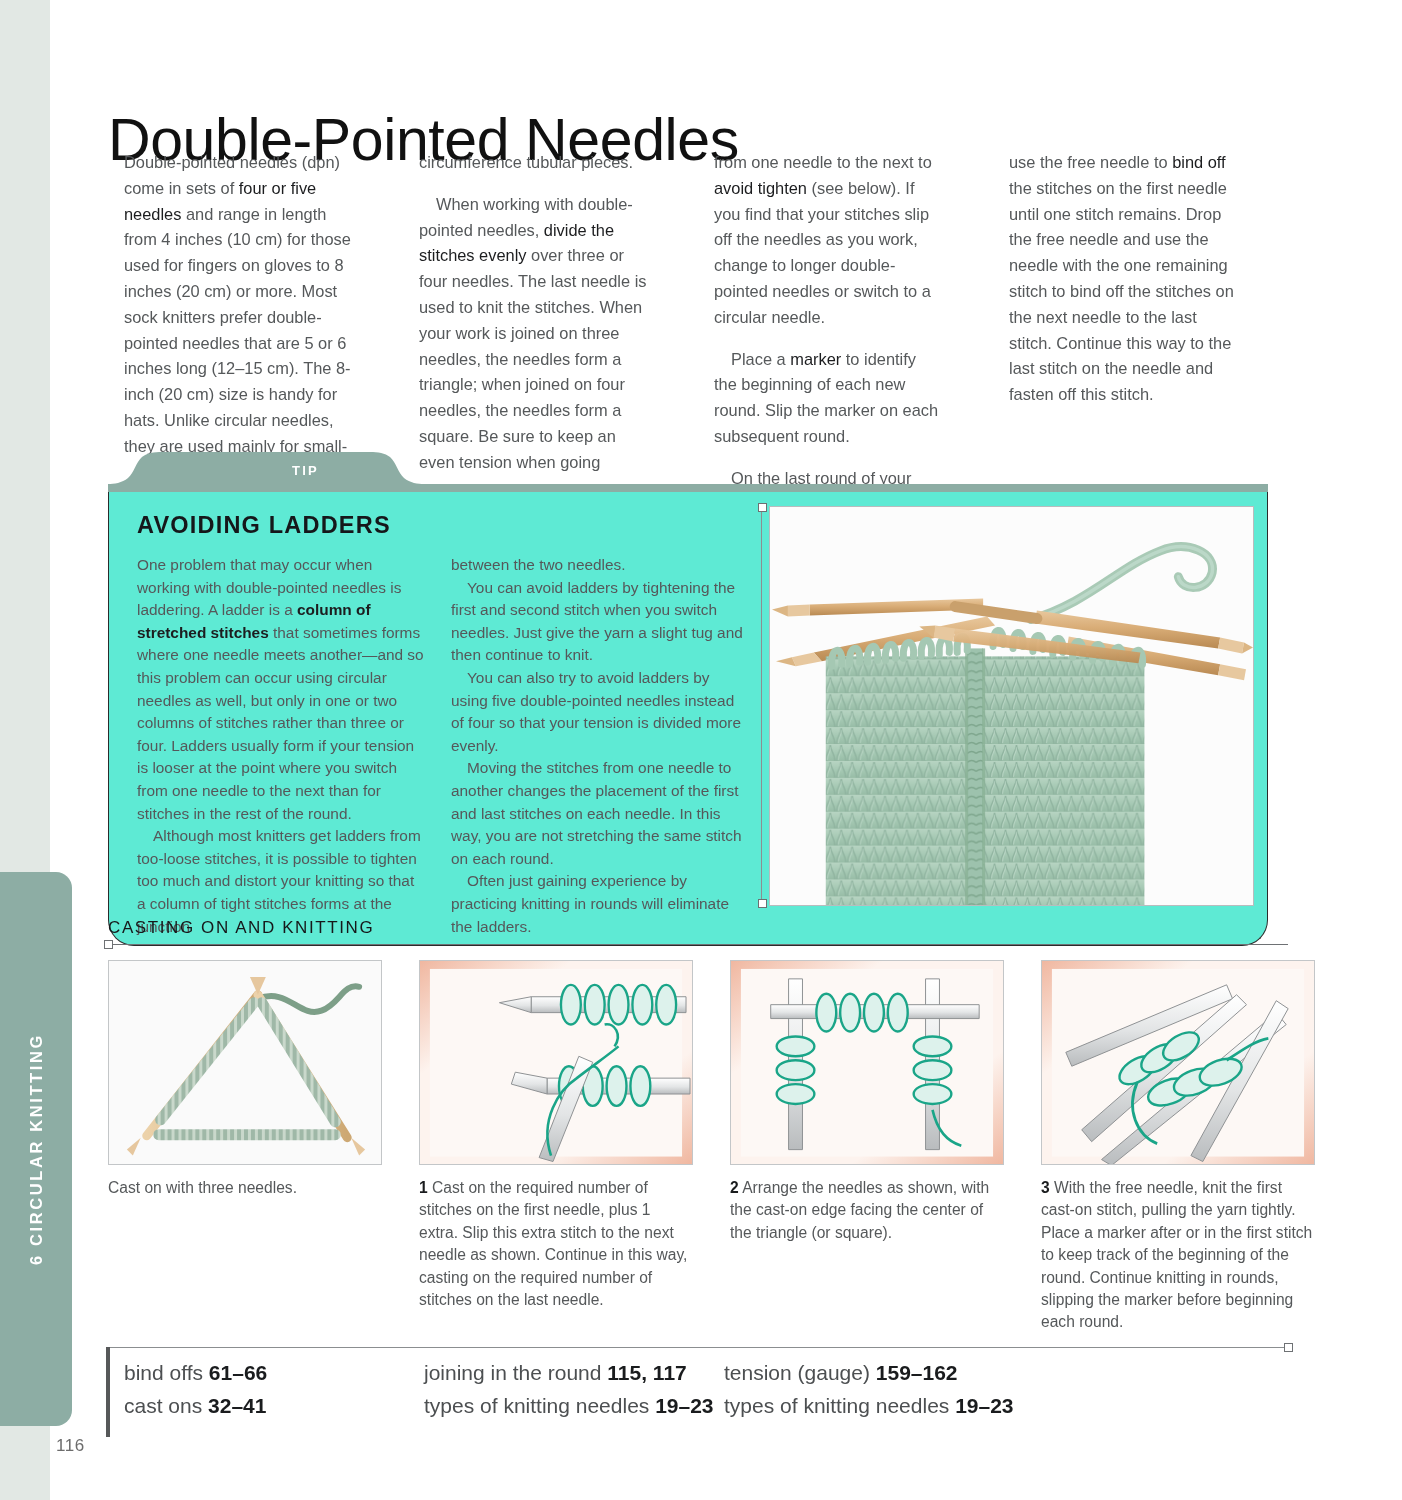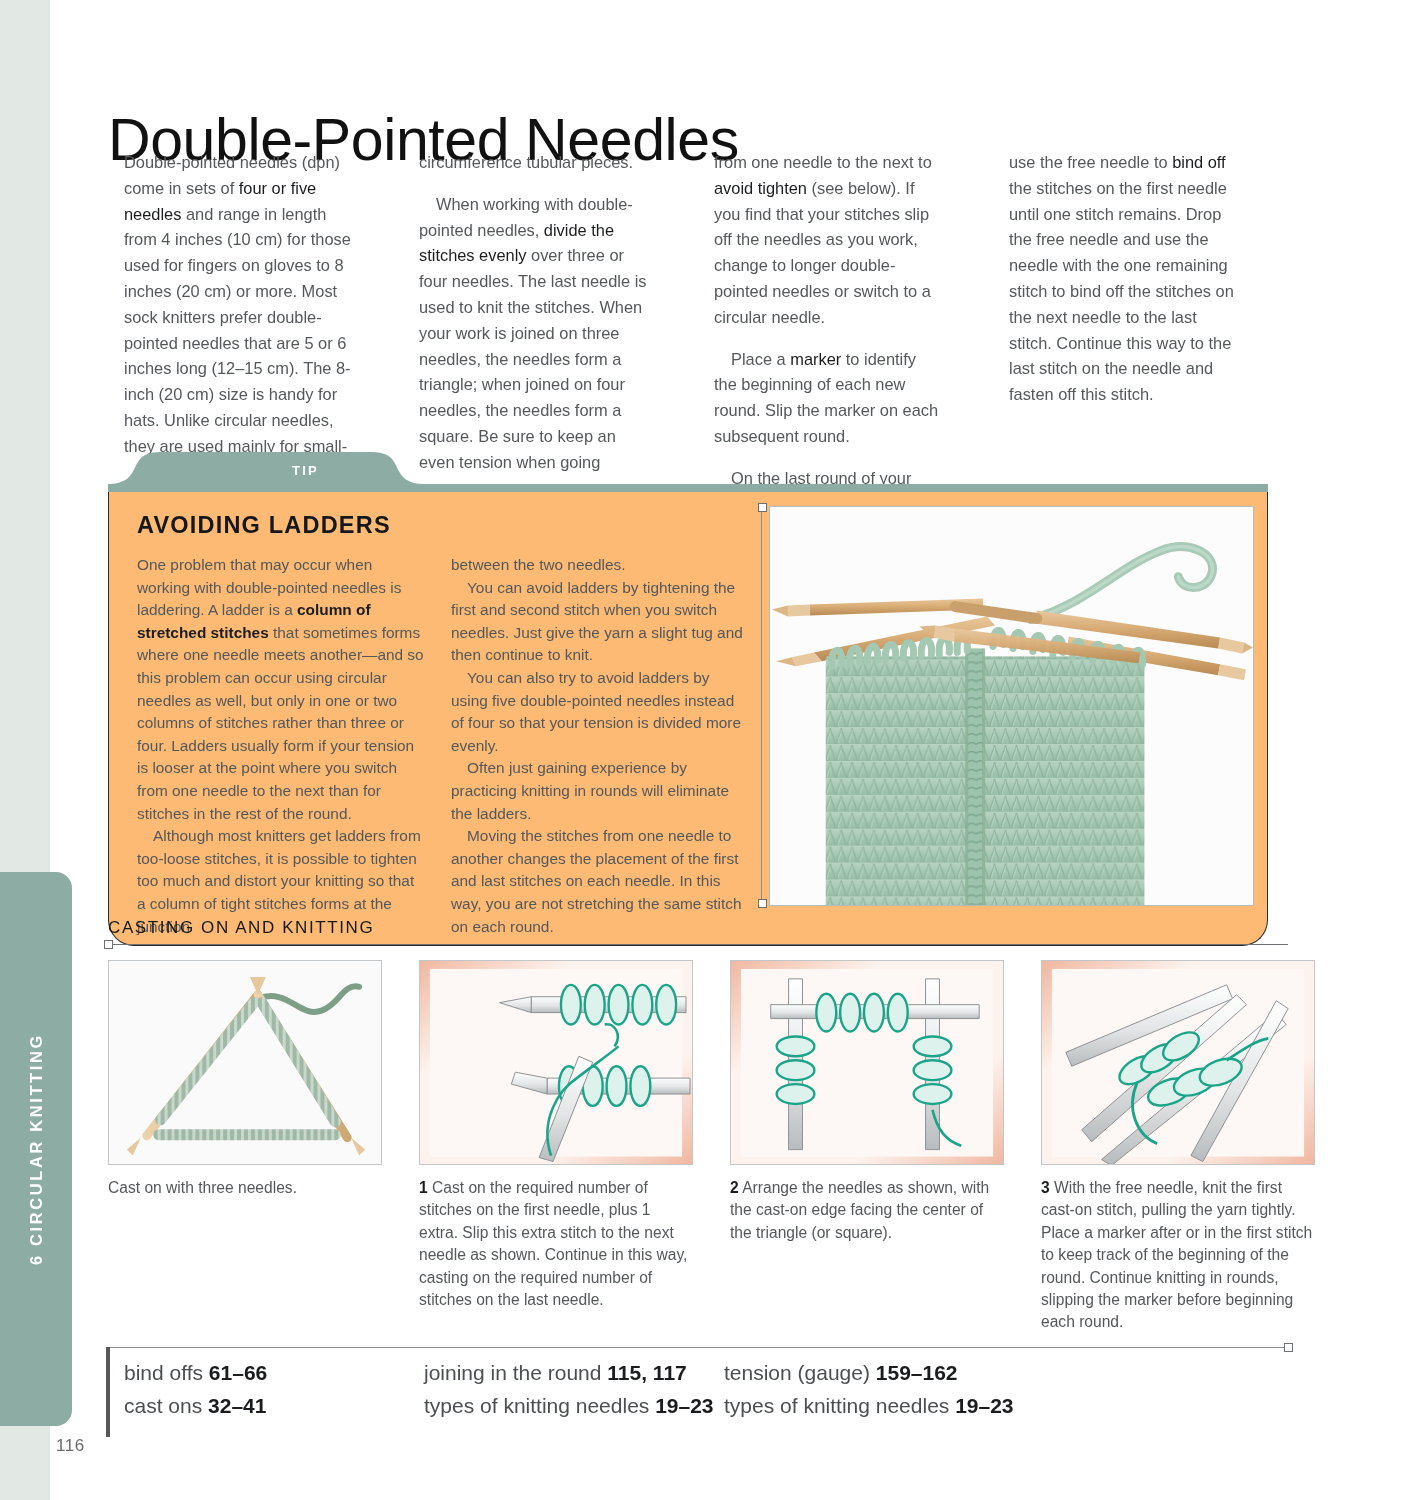--- a/index.html
+++ b/index.html
@@ -79,21 +79,21 @@
   }
 
   .tip-box{
     position:relative;
     border:1.6px solid #2b2b2b;
     border-top:none;
     border-bottom-left-radius:26px;
     border-bottom-right-radius:26px;
     height:454px;
     box-sizing:border-box;
-    background:#fdba74;
+    background:#5eead4;
   }
   .tip-heading{
     position:absolute;left:28px;top:20px;
     font-size:23.5px;font-weight:700;color:#15171a;letter-spacing:1.2px;
   }
   .tip-col{
     position:absolute;top:62px;
     font-size:15.4px;line-height:22.6px;color:#55585a;
   }
   .tip-col p{margin:0;}
@@ -227,22 +227,22 @@
       <div class="tip-heading">AVOIDING LADDERS</div>
 
       <div class="tip-col tip-col-1">
           <p><span>One problem that may occur when working with double-pointed needles is laddering. A ladder is a </span><b>column of stretched stitches</b><span> that sometimes forms where one needle meets another—and so this problem can occur using circular needles as well, but only in one or two columns of stitches rather than three or four. Ladders usually form if your tension is looser at the point where you switch from one needle to the next than for stitches in the rest of the round.</span></p>
           <p><span>Although most knitters get ladders from too-loose stitches, it is possible to tighten too much and distort your knitting so that a column of tight stitches forms at the junction</span></p>
         </div>
       <div class="tip-col tip-col-2">
           <p><span>between the two needles.</span></p>
           <p><span>You can avoid ladders by tightening the first and second stitch when you switch needles. Just give the yarn a slight tug and then continue to knit.</span></p>
           <p><span>You can also try to avoid ladders by using five double-pointed needles instead of four so that your tension is divided more evenly.</span></p>
+          <p><span>Moving the stitches from one needle to another changes the placement of the first and last stitches on each needle. In this way, you are not stretching the same stitch on each round.</span></p>
           <p><span>Often just gaining experience by practicing knitting in rounds will eliminate the ladders.</span></p>
-          <p><span>Moving the stitches from one needle to another changes the placement of the first and last stitches on each needle. In this way, you are not stretching the same stitch on each round.</span></p>
         </div>
 
       <div class="tip-photo-rule"></div>
       <div class="tip-photo-mark-top"></div>
       <div class="tip-photo-mark-bot"></div>
 
       <div class="tip-photo-frame">
         <svg class="photo-canvas" viewBox="0 0 485 400" preserveAspectRatio="none">
           <defs>
             <linearGradient id="woodG" x1="0" y1="0" x2="0" y2="1">

